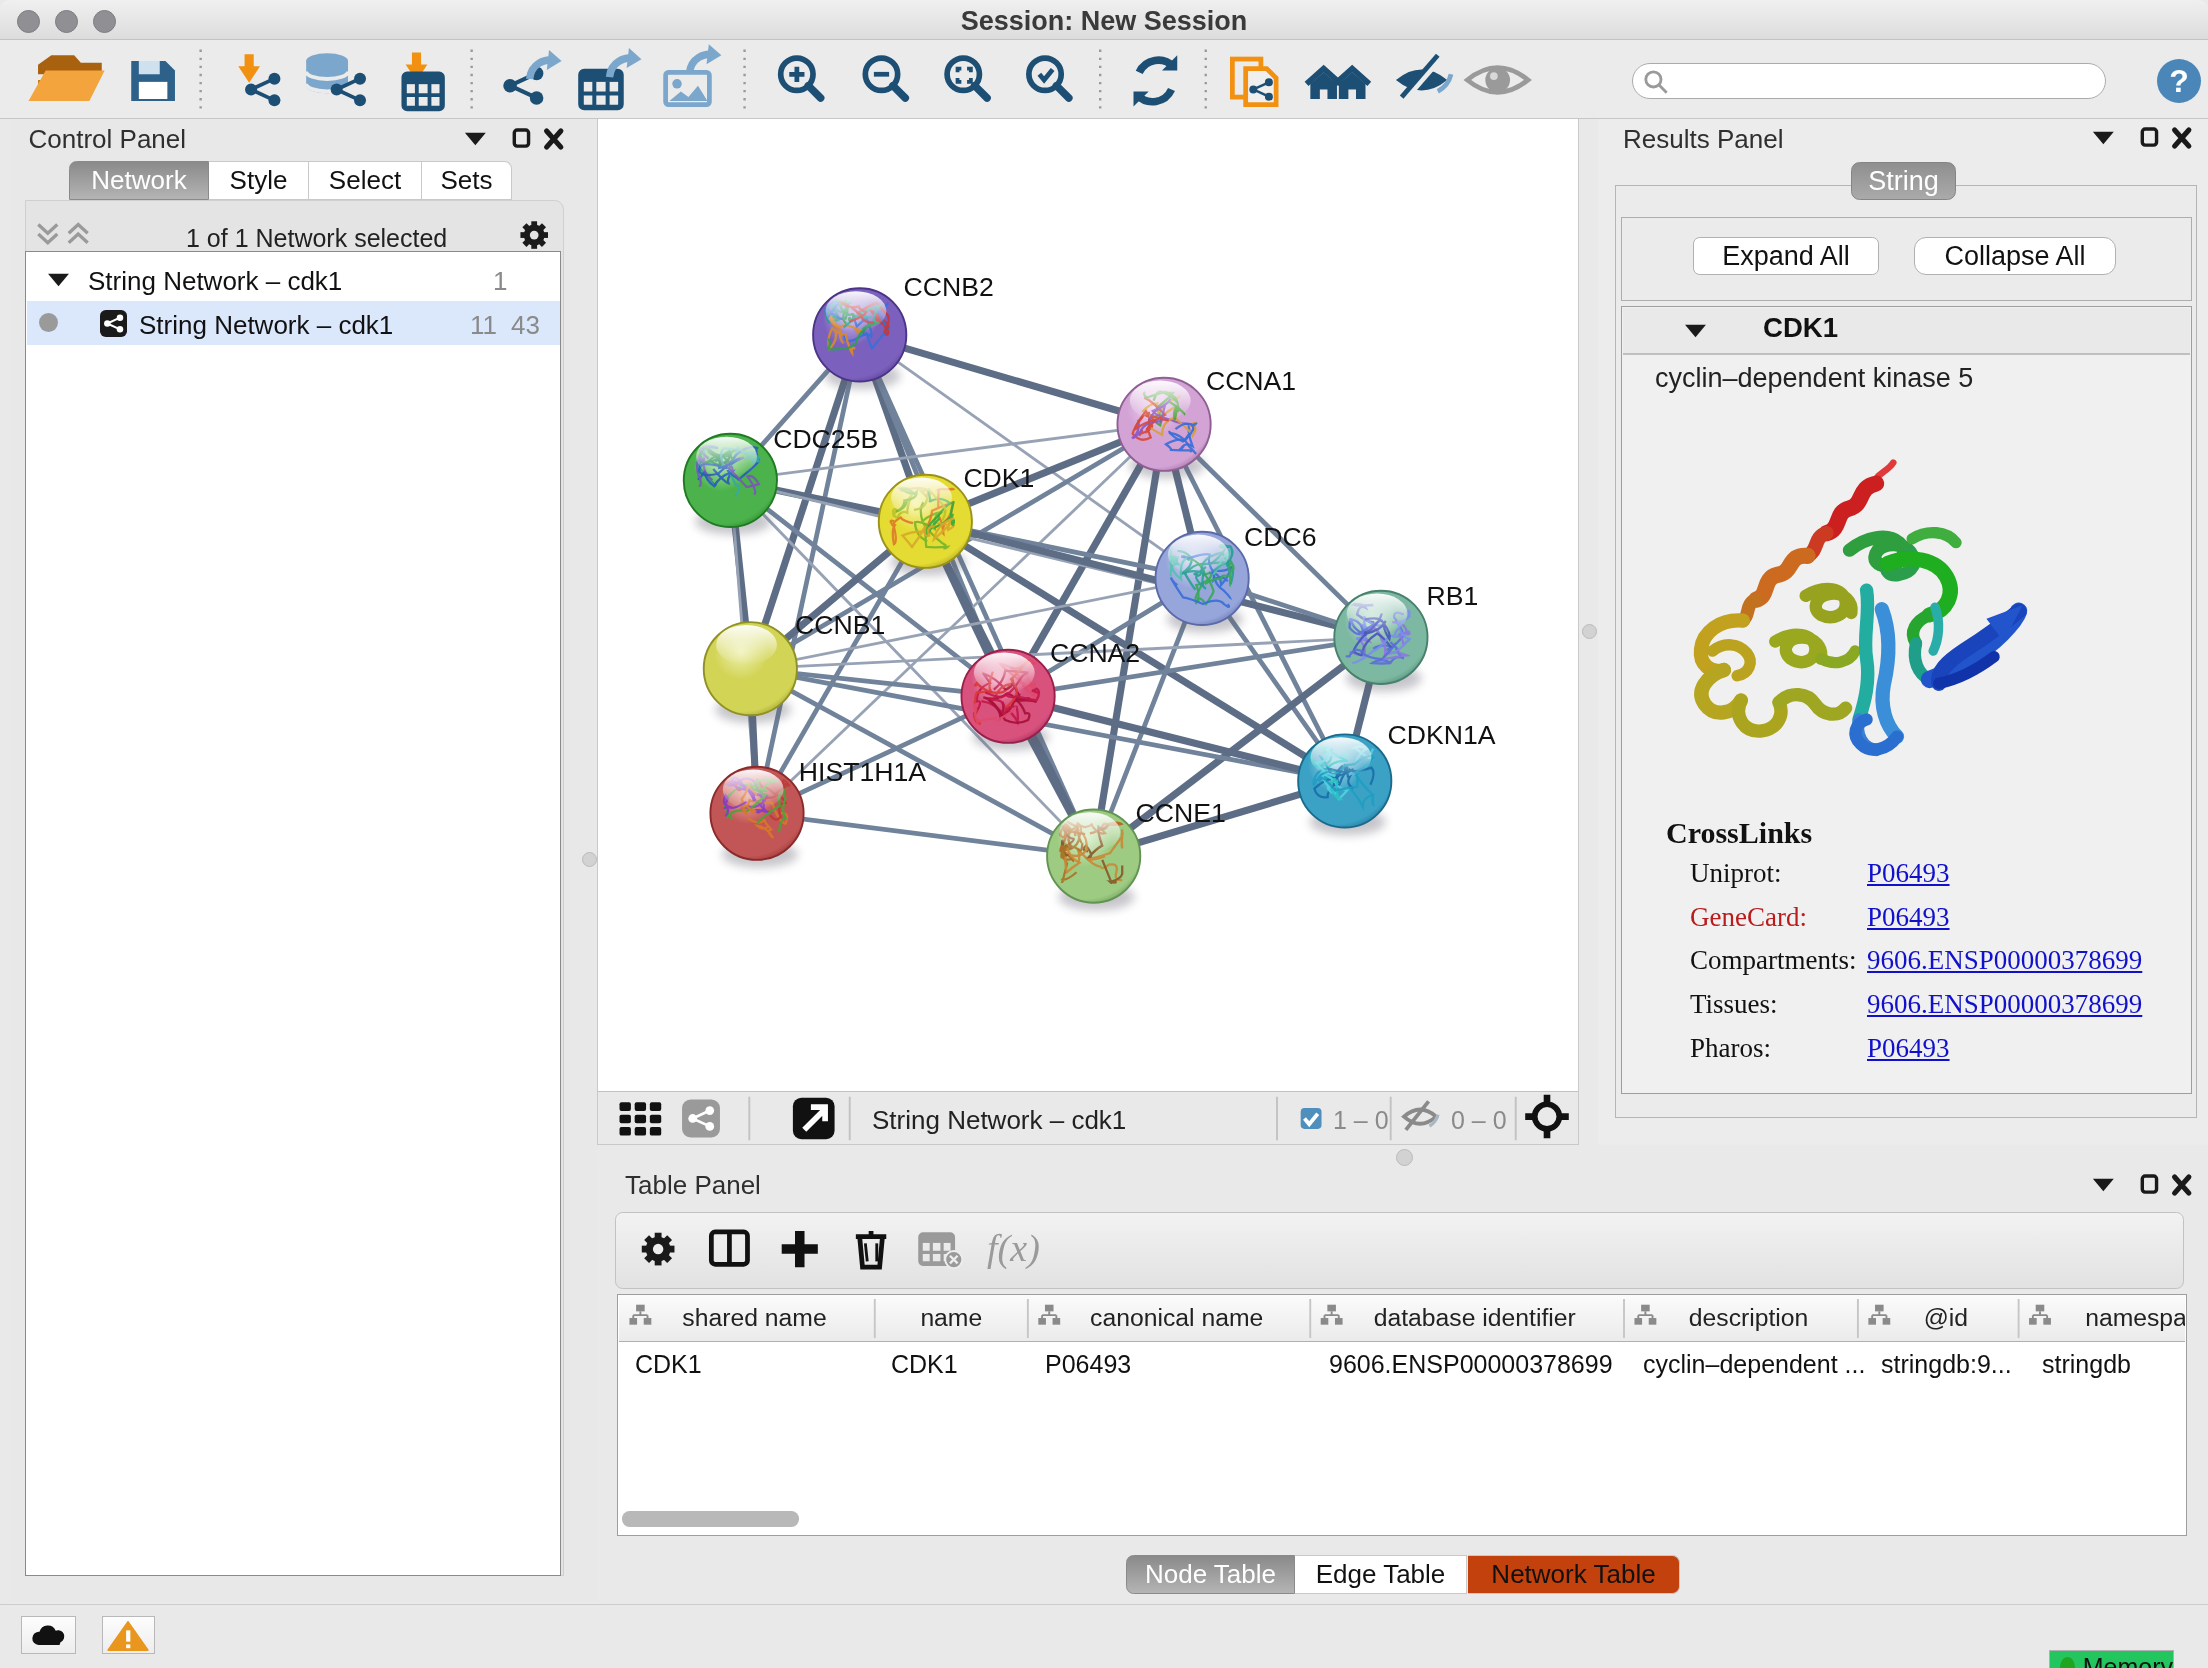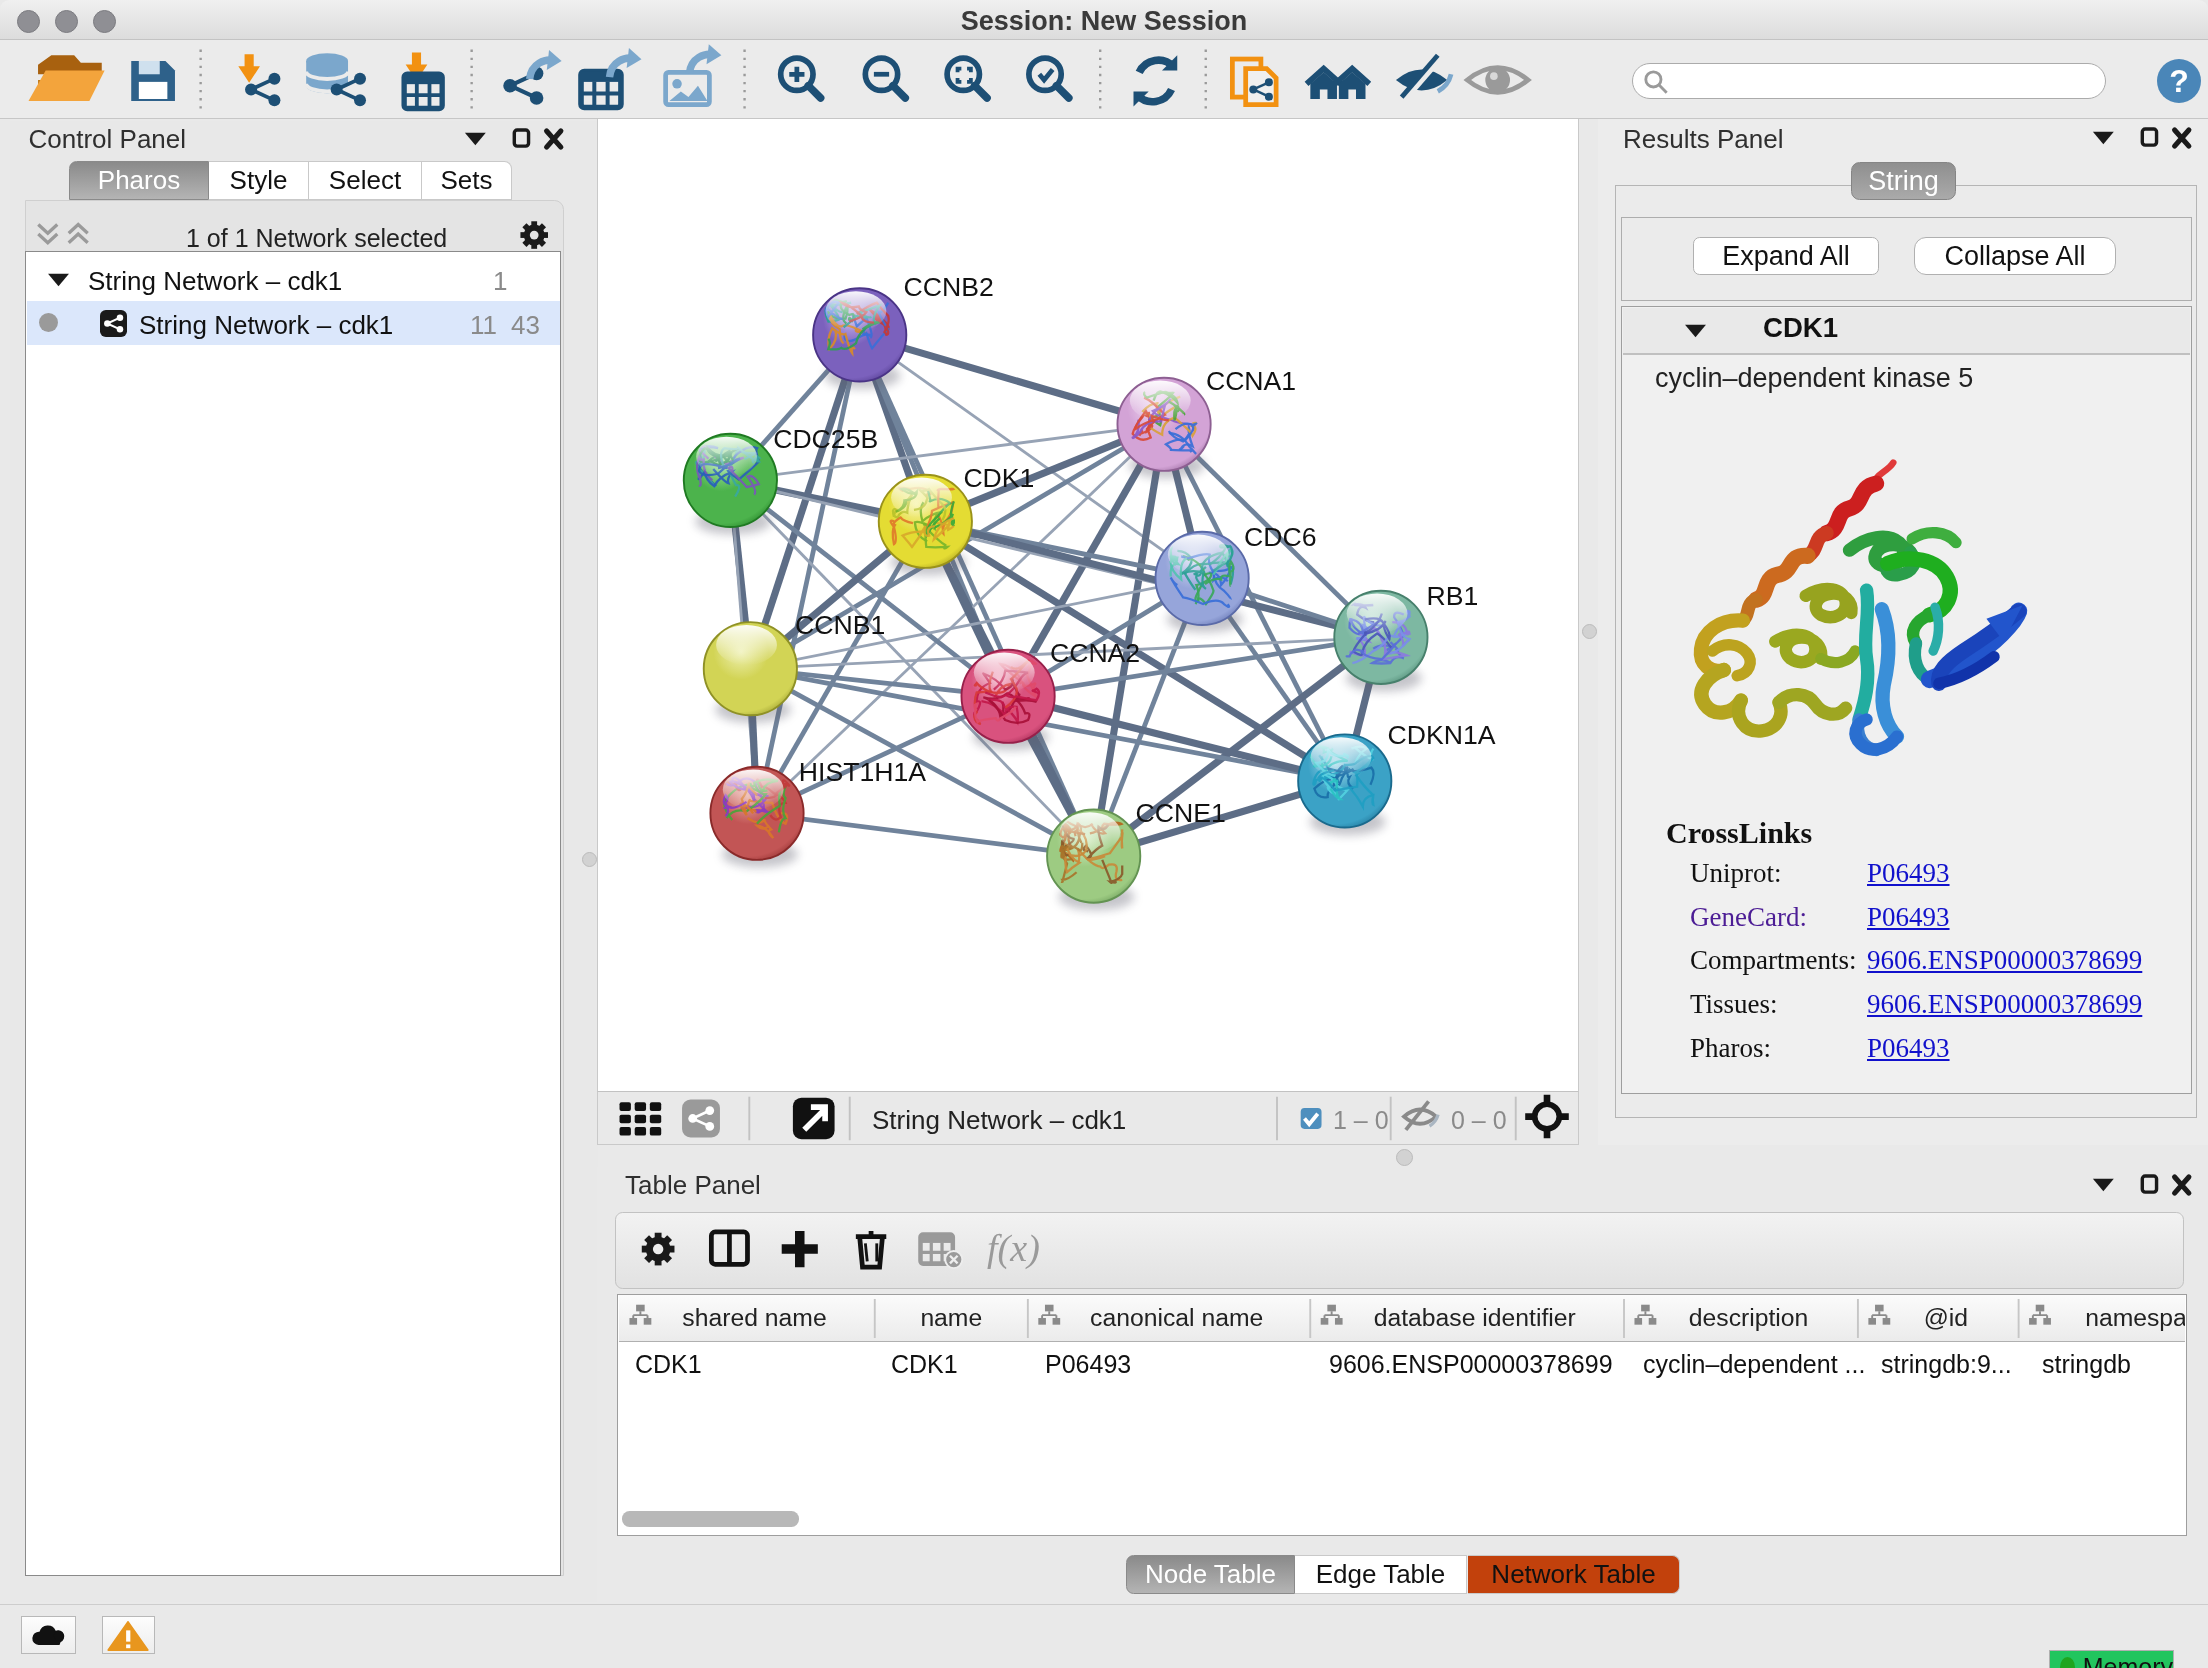--- a/index.html
+++ b/index.html
@@ -145,21 +145,21 @@
     <line x1="18" y1="18" x2="26" y2="26" stroke="#9a9a9a" stroke-width="3"></line>
   </svg>
 <div class="abs" style="left:9.5px;top:121px;width:588px;height:1481px;background:#e8e8e8;"></div>
 <div class="abs ttl" style="left:28.5px;top:124px;">Control Panel</div>
 <svg class="abs" style="left:463px;top:127px" width="114" height="25" viewBox="0 0 120 26">
     <path d="M2 6 L24 6 L13 19 Z" fill="#1a1a1a"></path>
     <rect x="54" y="3" width="15" height="17" rx="3" fill="none" stroke="#1a1a1a" stroke-width="3.6"></rect>
     <path d="M88 4 L103 21 M103 4 L88 21" stroke="#1a1a1a" stroke-width="5.4" stroke-linecap="round"></path>
   </svg>
 <div class="abs" style="left:69px;top:161px;width:443px;height:39px;">
-    <div class="abs" style="left:0;top:0;width:140px;height:39px;background:linear-gradient(#8a8a8a,#b4b4b4);border:1px solid #8a8a8a;border-radius:7.6px 0 0 0;color:#fff;font-size:26px;text-align:center;line-height:37px;">Pharos</div>
+    <div class="abs" style="left:0;top:0;width:140px;height:39px;background:linear-gradient(#8a8a8a,#b4b4b4);border:1px solid #8a8a8a;border-radius:7.6px 0 0 0;color:#fff;font-size:26px;text-align:center;line-height:37px;">Network</div>
     <div class="abs" style="left:140px;top:0;width:100px;height:39px;background:#fff;border:1px solid #c9c9c9;border-left:none;font-size:26px;text-align:center;line-height:37px;color:#111;">Style</div>
     <div class="abs" style="left:240px;top:0;width:113px;height:39px;background:#fff;border:1px solid #c9c9c9;border-left:none;font-size:26px;text-align:center;line-height:37px;color:#111;">Select</div>
     <div class="abs" style="left:353px;top:0;width:90px;height:39px;background:#fff;border:1px solid #c9c9c9;border-left:none;border-radius:0 7.6px 0 0;font-size:26px;text-align:center;line-height:37px;color:#111;">Sets</div>
   </div>
 <div class="abs" style="left:25px;top:200px;width:539px;height:1376px;background:#e4e4e4;border:1px solid #cfcfcf;border-radius:0 9.5px 0 0;"></div>
 <svg class="abs" style="left:34px;top:217px" width="533" height="38" viewBox="0 0 560 40">
     <path d="M4 8 l10 9 l10 -9 M4 18 l10 9 l10 -9" fill="none" stroke="#9a9a9a" stroke-width="3.5"></path>
     <path d="M36 17 l10 -9 l10 9 M36 27 l10 -9 l10 9" fill="none" stroke="#9a9a9a" stroke-width="3.5"></path>
     <circle cx="526" cy="19" r="11" fill="#1a1a1a"></circle>
     <line x1="532.6" y1="19.0" x2="540.5" y2="19.0" stroke="#1a1a1a" stroke-width="6.1"></line>
@@ -631,21 +631,21 @@
     <path d="M206 278 C202 294 210 308 224 310" fill="none" stroke="#3a7fd0" stroke-width="13" stroke-linecap="round" stroke-linejoin="round" stroke-opacity="1.0"></path>
     <path d="M280 236 C306 226 336 208 356 188 C366 178 372 170 374 164" fill="none" stroke="#2255cc" stroke-width="18" stroke-linecap="round" stroke-linejoin="round" stroke-opacity="1.0"></path>
     <path d="M374 164 C360 176 338 192 316 206 C298 218 288 228 290 240" fill="none" stroke="#1a44bb" stroke-width="16" stroke-linecap="round" stroke-linejoin="round" stroke-opacity="1.0"></path>
     <path d="M290 240 C310 236 332 224 348 212" fill="none" stroke="#1133aa" stroke-width="12" stroke-linecap="round" stroke-linejoin="round" stroke-opacity="1.0"></path>
     <path d="M358 196 L378 158 L340 172 Z" fill="#2255cc" fill-opacity="1.0"></path>
     <path d="M246 296 C236 310 218 314 208 304 C198 294 202 282 214 278" fill="none" stroke="#2a6fd0" stroke-width="13" stroke-linecap="round" stroke-linejoin="round" stroke-opacity="1.0"></path>
   </svg>
 <div class="abs" style="left:1666px;top:816px;font-family:'Liberation Serif',serif;font-size:30px;font-weight:700;color:#111;">CrossLinks</div>
 <div class="abs" style="left:1690px;top:858px;font-family:Liberation Serif, serif;font-size:27px;color:#111;">Uniprot:</div>
 <div class="abs" style="left:1867px;top:858px;font-family:'Liberation Serif',serif;font-size:27px;color:#1111cc;text-decoration:underline;">P06493</div>
-<div class="abs" style="left:1690px;top:902px;font-family:'Liberation Serif',serif;font-size:27px;color:#4c1d95;">GeneCard:</div>
+<div class="abs" style="left:1690px;top:902px;font-family:'Liberation Serif',serif;font-size:27px;color:#b91c1c;">GeneCard:</div>
 <div class="abs" style="left:1867px;top:902px;font-family:'Liberation Serif',serif;font-size:27px;color:#1111cc;text-decoration:underline;">P06493</div>
 <div class="abs" style="left:1690px;top:945px;font-family:'Liberation Serif',serif;font-size:27px;color:#111;">Compartments:</div>
 <div class="abs" style="left:1867px;top:945px;font-family:'Liberation Serif',serif;font-size:27px;color:#1111cc;text-decoration:underline;">9606.ENSP00000378699</div>
 <div class="abs" style="left:1690px;top:989px;font-family:'Liberation Serif',serif;font-size:27px;color:#111;">Tissues:</div>
 <div class="abs" style="left:1867px;top:989px;font-family:'Liberation Serif',serif;font-size:27px;color:#1111cc;text-decoration:underline;">9606.ENSP00000378699</div>
 <div class="abs" style="left:1690px;top:1033px;font-family:'Liberation Serif',serif;font-size:27px;color:#111;">Pharos:</div>
 <div class="abs" style="left:1867px;top:1033px;font-family:'Liberation Serif',serif;font-size:27px;color:#1111cc;text-decoration:underline;">P06493</div>
 <div class="abs" style="left:597px;top:1167px;width:1611px;height:435px;background:#e9e9e9;"></div>
 <div class="abs ttl" style="left:625px;top:1170px;">Table Panel</div>
 <svg class="abs" style="left:2091px;top:1173px" width="114" height="25" viewBox="0 0 120 26">

